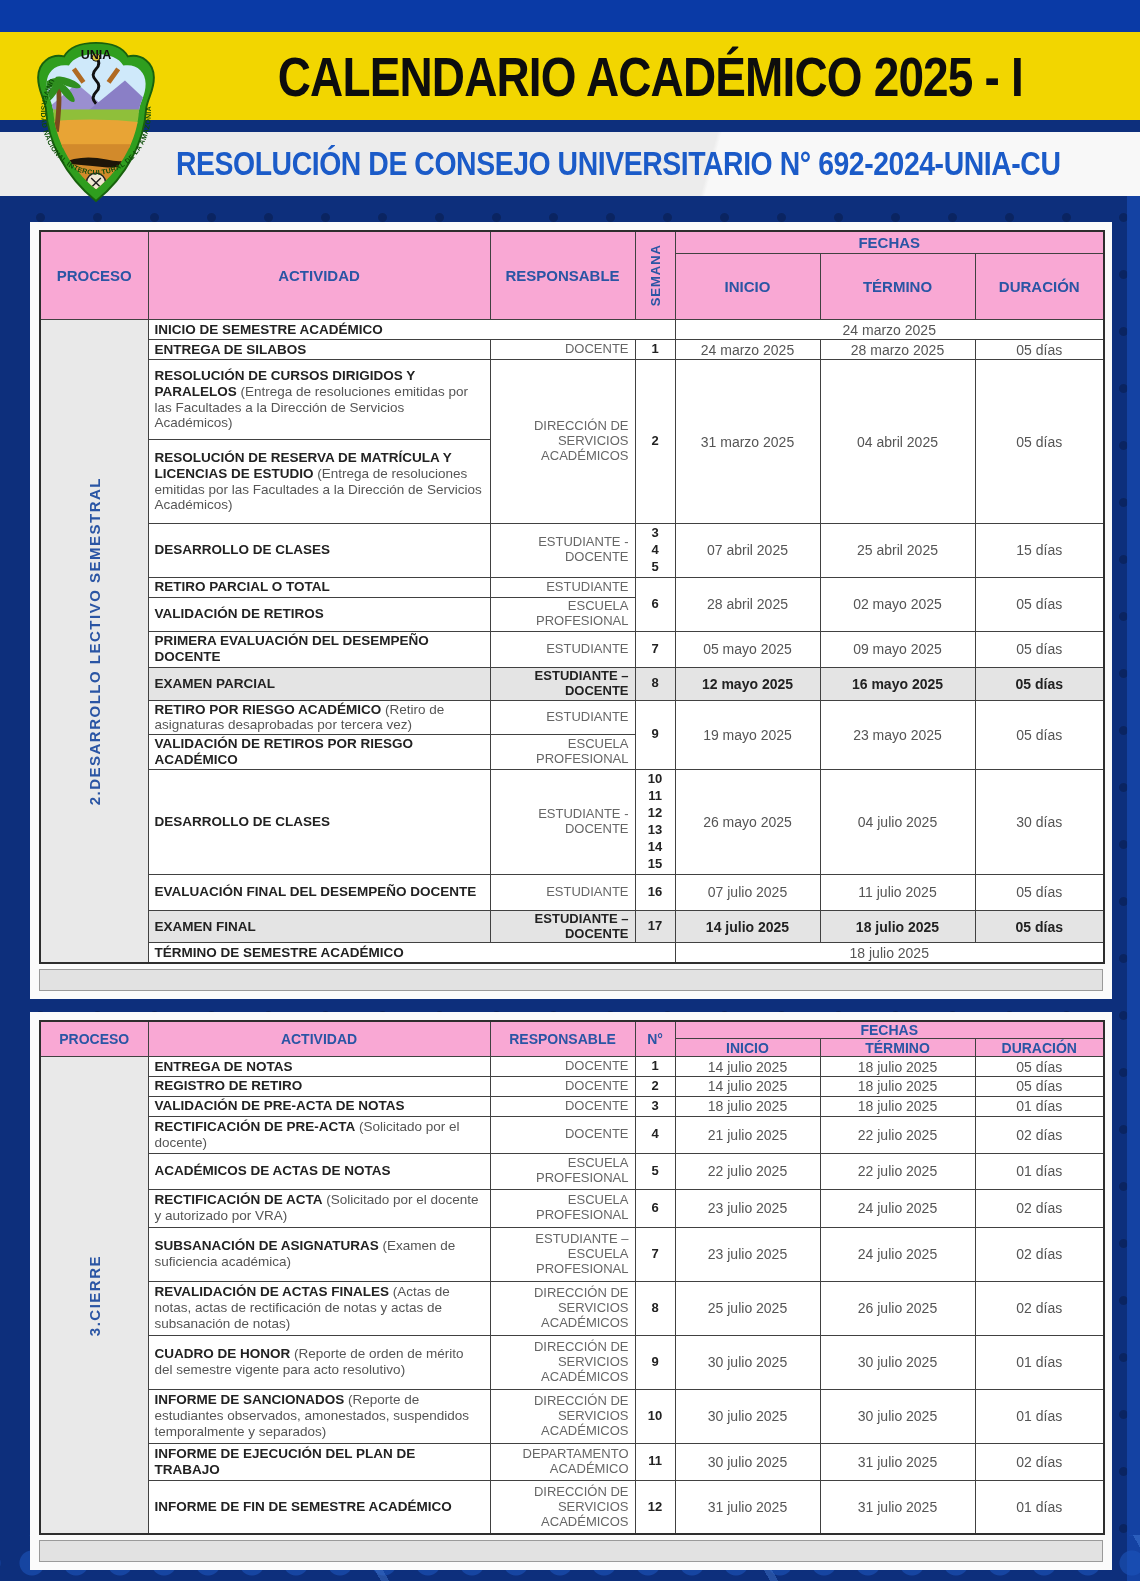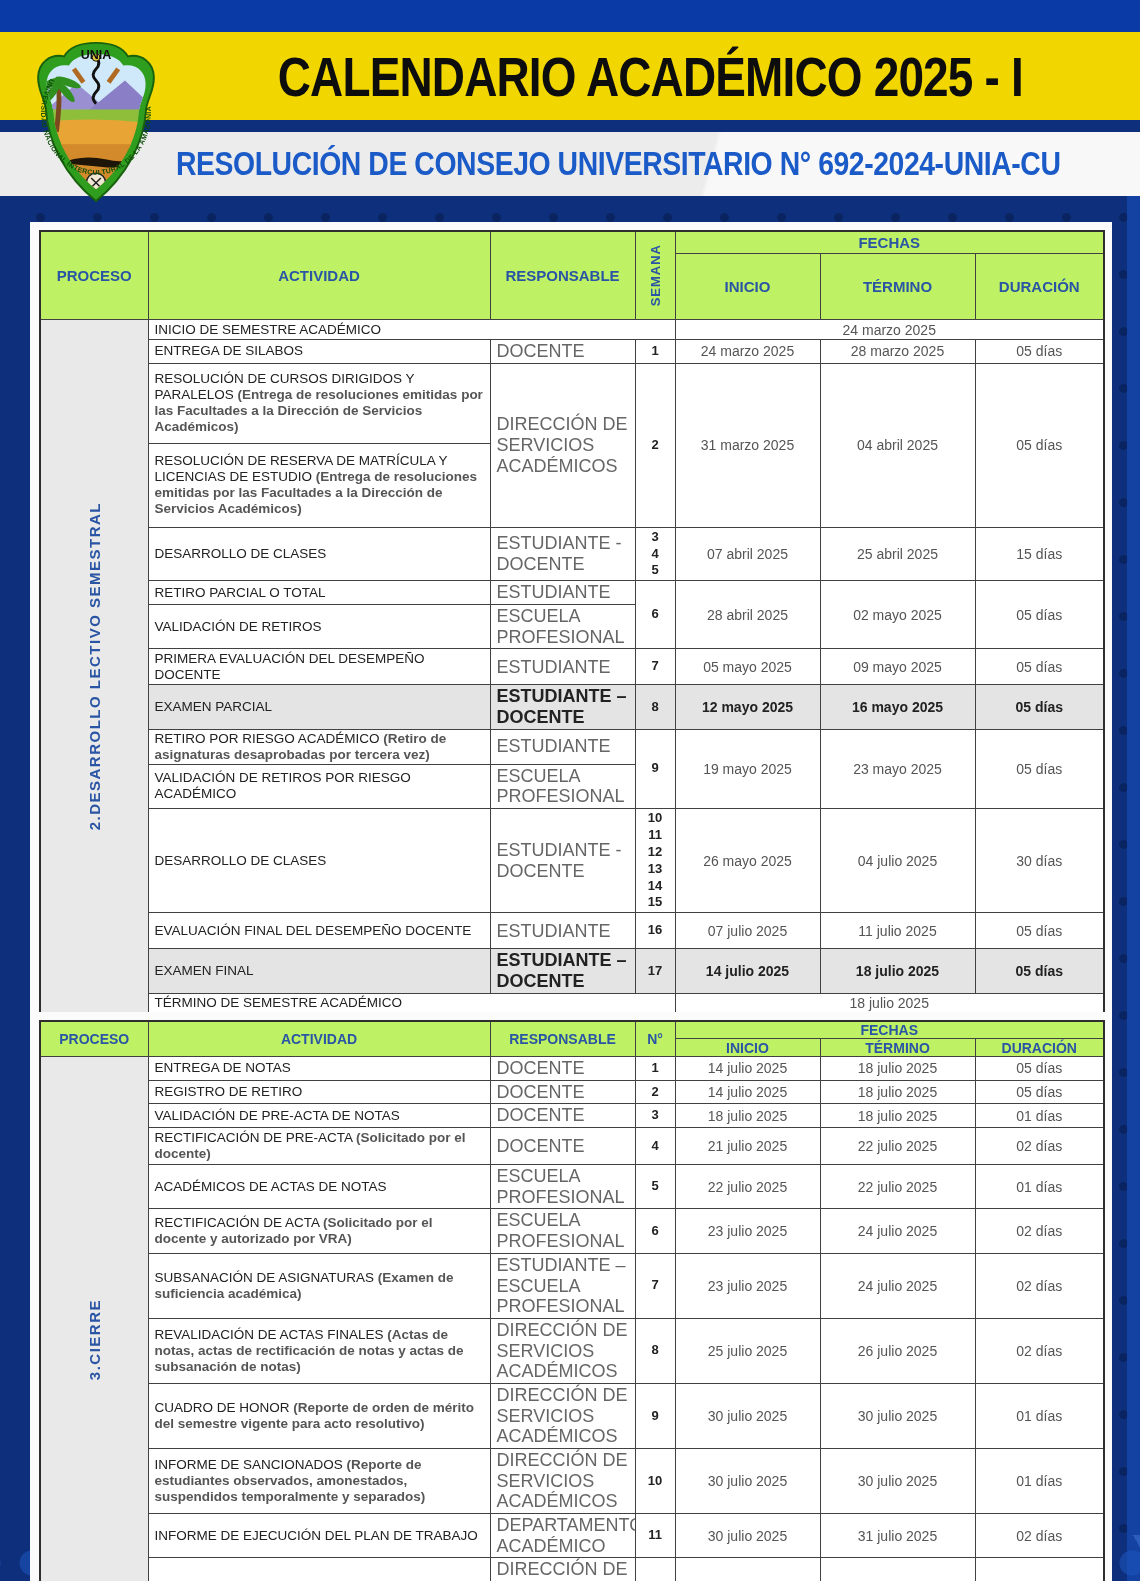--- a/index.html
+++ b/index.html
@@ -30,32 +30,32 @@
   .logo{position:absolute;left:22px;top:40px;width:148px;height:164px;z-index:5;}
 
   
   .panel{position:absolute;left:30px;width:1082px;background:#fbfbfb;
         padding:8px 9px 8px;box-sizing:border-box;}
   .panel1{top:222px;}
   .panel2{top:1012px;}
   table{border-collapse:collapse;table-layout:fixed;width:1064px;background:#fff;}
   th,td{border:1.5px solid #414141;padding:1px 6px;vertical-align:middle;overflow:hidden;}
   table{border:2px solid #2e2e2e;}
-  thead th{background:#bef264;color:#2a55a4;font-size:15px;font-weight:bold;padding:2px 4px;}
+  thead th{background:#f9a8d4;color:#2a55a4;font-size:15px;font-weight:bold;padding:2px 4px;}
   .t2 thead th{font-size:14px;padding:0 4px;}
   .proc-cell{background:#e9e9e9;}
   .vlabel{writing-mode:vertical-rl;transform:rotate(180deg);margin:auto;
         color:#2a55a4;font-weight:bold;font-size:15px;letter-spacing:1.5px;white-space:nowrap;}
   .vlabel .num{margin-block-end:26px;}
   .vhead{writing-mode:vertical-rl;transform:rotate(180deg);margin:auto;display:block;
         letter-spacing:1px;font-size:13px;}
   .act{text-align:left;font-size:13.5px;line-height:1.18;color:#222;}
-  .act .ttl{font-weight:normal;}
-  .act .note{font-weight:bold;color:#555;}
-  .resp{text-align:left;color:#666;font-size:18px;line-height:1.15;}
+  .act .ttl{font-weight:bold;}
+  .act .note{font-weight:normal;color:#555;}
+  .resp{text-align:right;color:#666;font-size:13px;line-height:1.15;}
   .sem{text-align:center;font-weight:bold;color:#222;font-size:13px;white-space:pre-line;line-height:1.3;}
   .date{text-align:center;color:#555;font-size:14px;}
   tr.hl td{background:#e4e4e4;}
   tr.hl .date,tr.hl .resp{font-weight:bold;color:#222;}
   .strip{height:20px;background:#e2e2e2;border:1px solid #9a9a9a;margin-top:5px;}
 </style>
 </head>
 <body>
 
 <div class="page">

